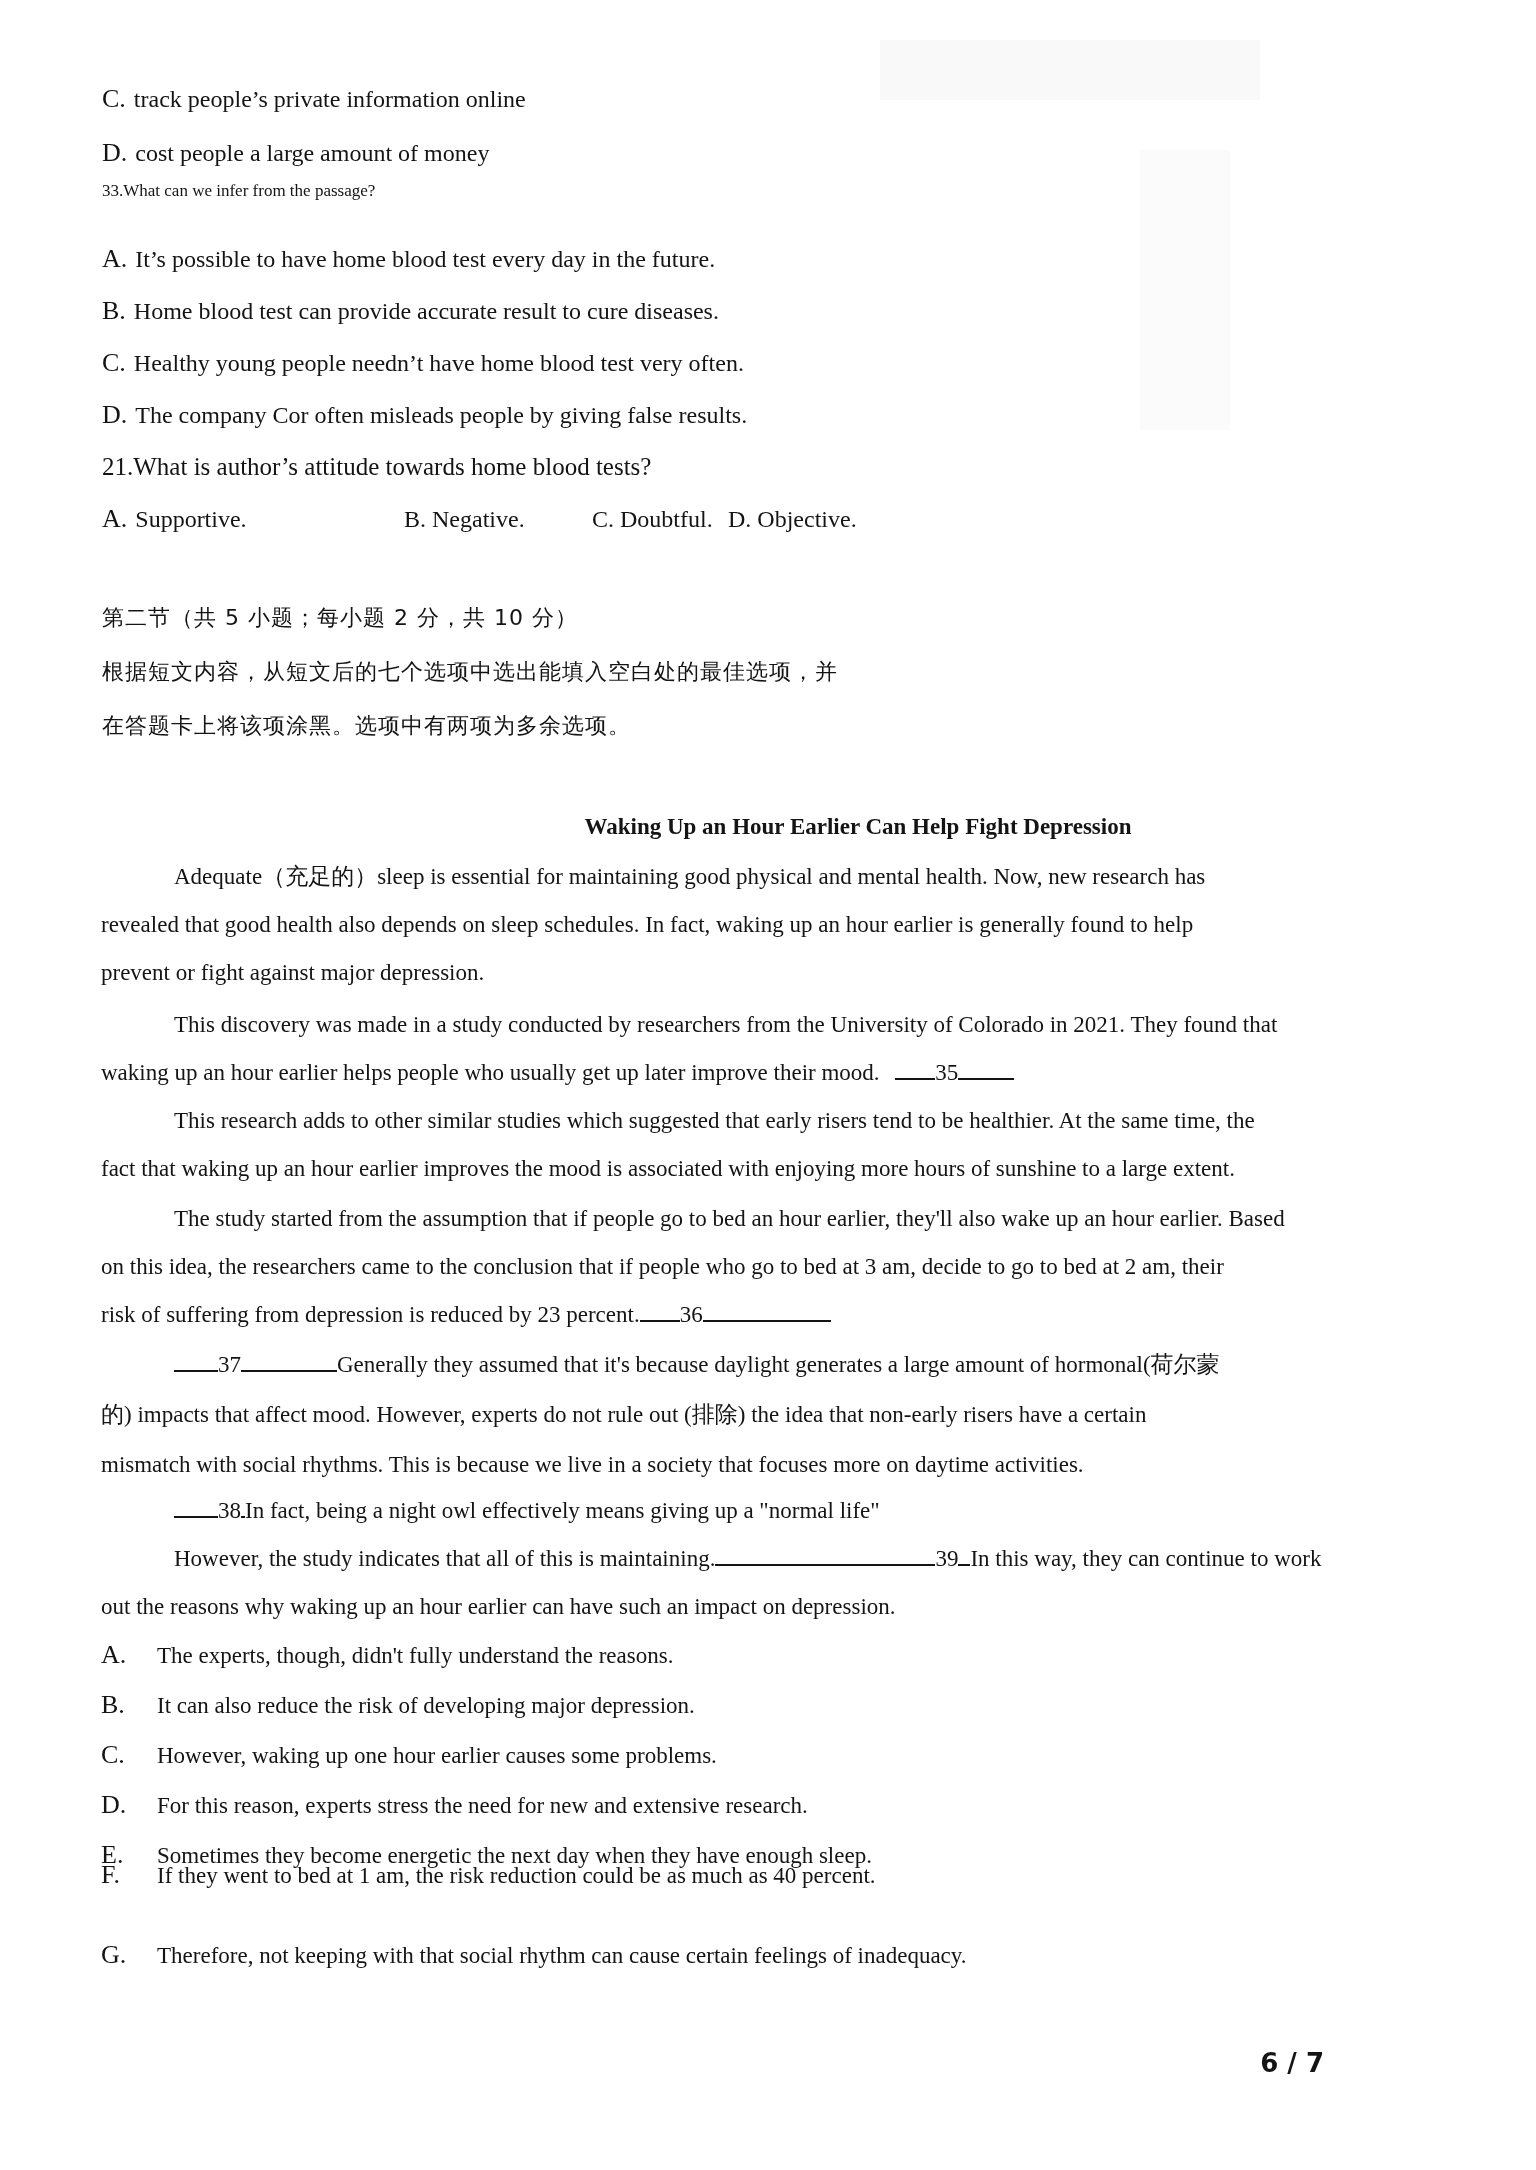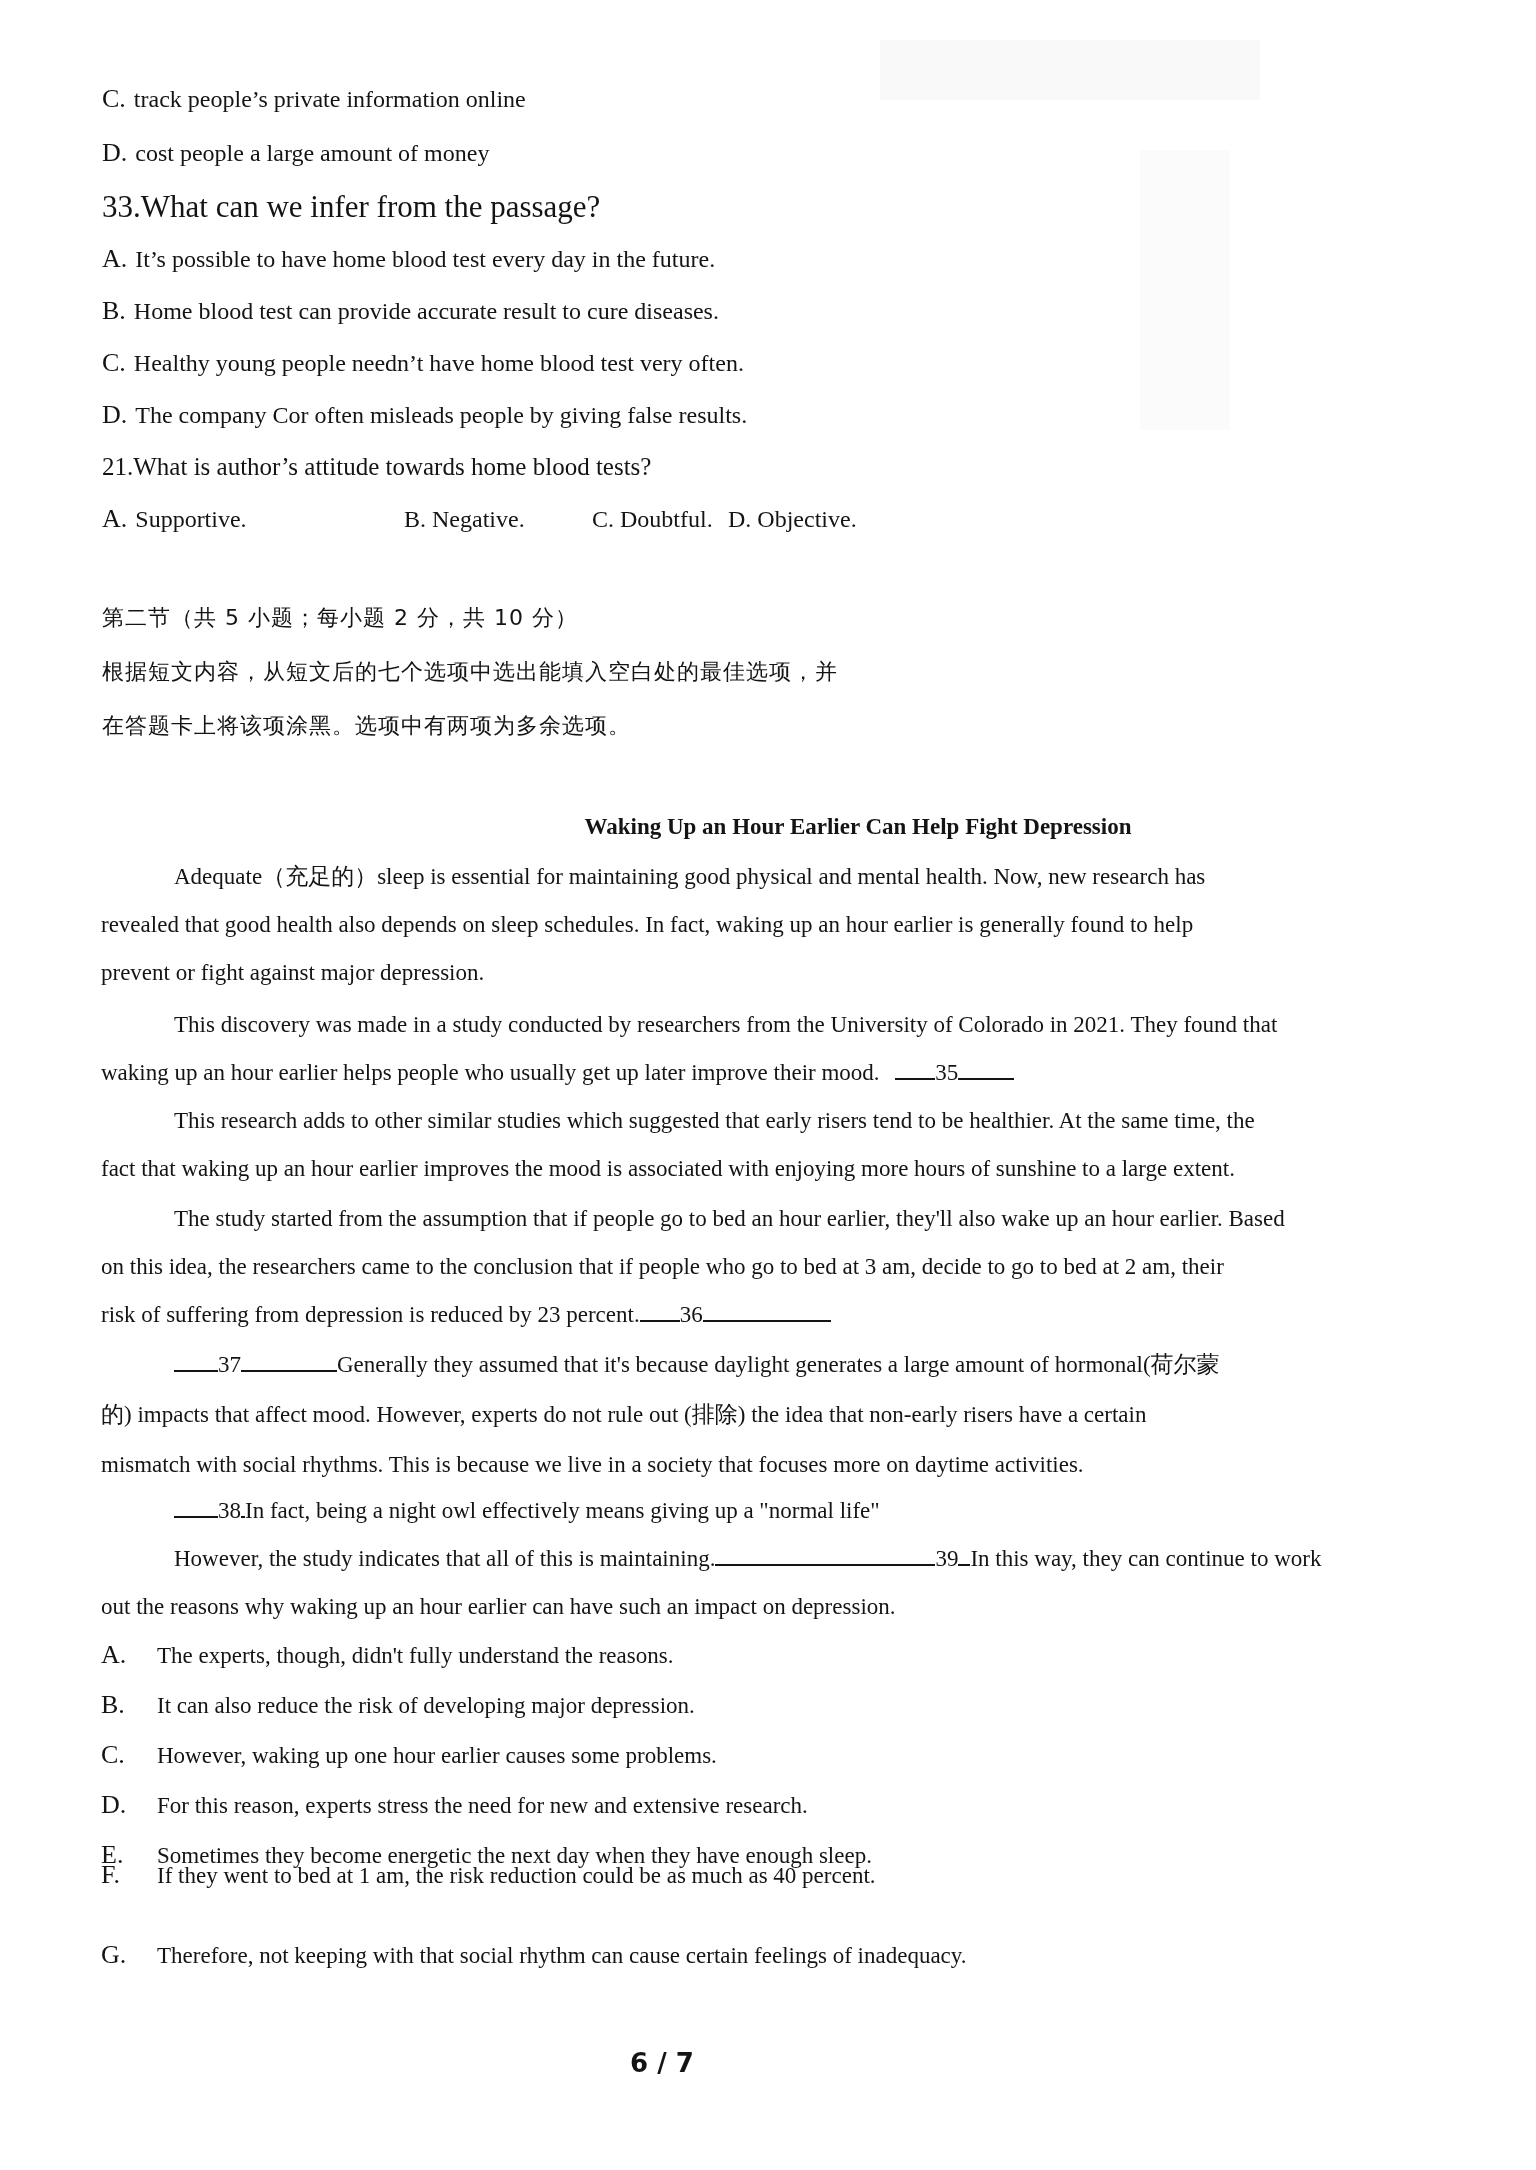--- a/index.html
+++ b/index.html
@@ -8,38 +8,38 @@
   .line { position:absolute; white-space:nowrap; font-size:24px; line-height:30px; }
   .q { left:102px; }
   .q .lab { display:inline-block; margin-right:8px; font-size:26px; }
   .cn { font-family:"DejaVu Sans", sans-serif; font-size:22px; left:102px; letter-spacing:1px; }
   .title { font-weight:bold; font-size:23px; left:0; width:1536px; text-align:center; }
   .p { left:101px; font-size:23px; word-spacing:0px; }
   .ind { left:174px; }
   .blank { display:inline-block; border-bottom:2px solid #141414; height:20px; vertical-align:baseline; }
   .opt { left:101px; font-size:23px; }
   .opt .lab { display:inline-block; width:56px; font-size:26px; }
-  .pagenum { position:absolute; top:2048px; left:0; width:1324px; text-align:center;
+  .pagenum { position:absolute; top:2048px; left:0; width:1324px; text-align:right;
              font-family:"DejaVu Sans", sans-serif; font-weight:bold; font-size:26px; }
   .ghost { position:absolute; background:#f4f4f4; }
 </style>
 </head>
 <body>
 
 <div class="ghost" style="left:880px;top:40px;width:380px;height:60px;opacity:.5;"></div>
 <div class="ghost" style="left:1140px;top:150px;width:90px;height:280px;opacity:.4;"></div>
 
 <div class="line q" style="top:84px">
   <span class="lab">C.</span><span>track people’s private information online</span>
 </div>
 <div class="line q" style="top:138px">
   <span class="lab">D.</span><span>cost people a large amount of money</span>
 </div>
 
-<div class="line q" style="top:192px;font-size:31px">33.What can we infer from the passage?</div>
+<div class="line q" style="top:176px;font-size:17px">33.What can we infer from the passage?</div>
 <div class="line q" style="top:244px">
   <span class="lab">A.</span><span>It’s possible to have home blood test every day in the future.</span>
 </div>
 <div class="line q" style="top:296px">
   <span class="lab">B.</span><span>Home blood test can provide accurate result to cure diseases.</span>
 </div>
 <div class="line q" style="top:348px">
   <span class="lab">C.</span><span>Healthy young people needn’t have home blood test very often.</span>
 </div>
 <div class="line q" style="top:400px">

